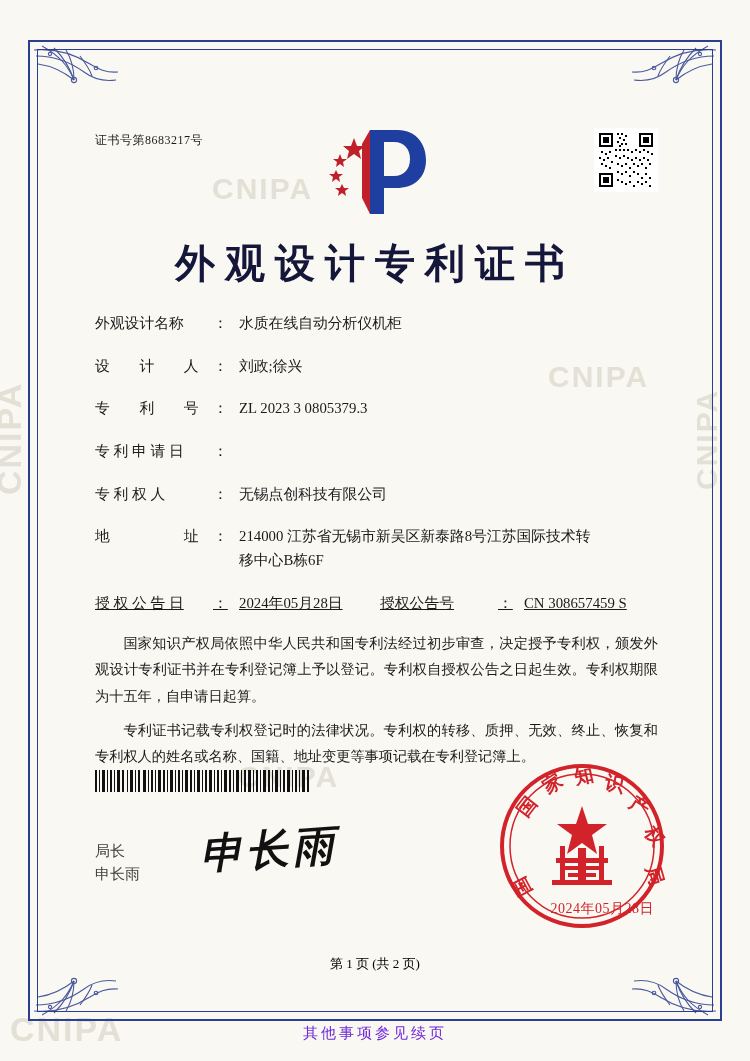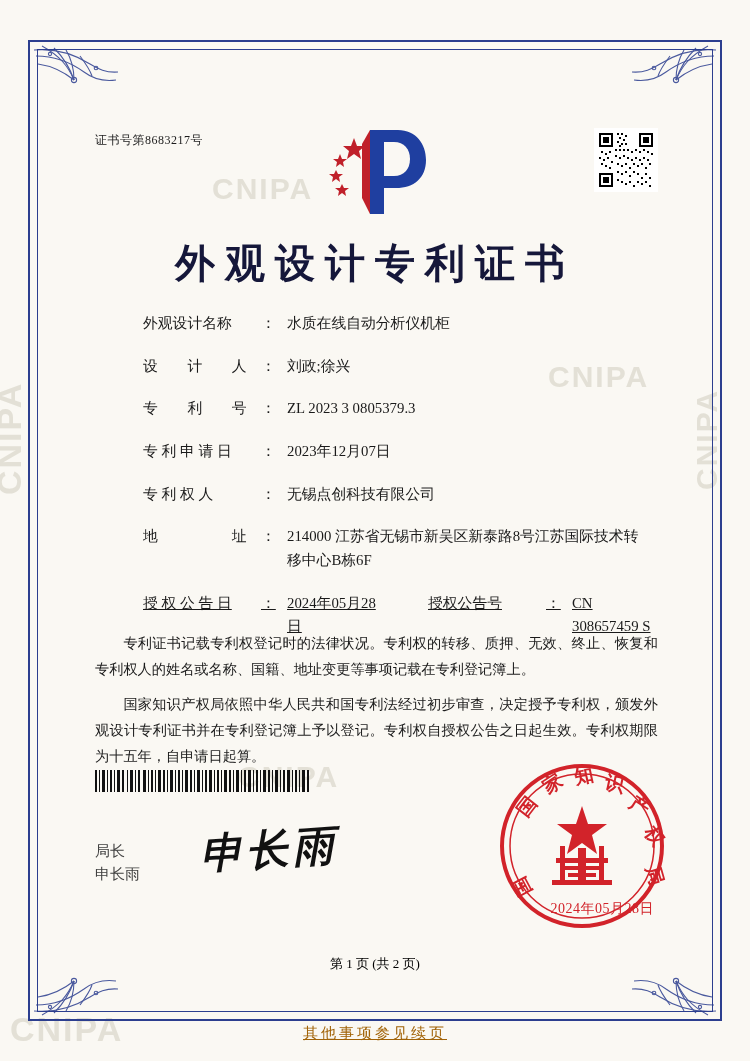--- a/index.html
+++ b/index.html
@@ -128,21 +128,20 @@
     display: flex;
     align-items: flex-start;
     margin-bottom: 19px;
   }
   .f-label {
     width: 118px;
     flex: 0 0 118px;
     display: flex;
     justify-content: space-between;
     letter-spacing: 0;
-    margin-left: 48px;
   }
   .f-label .lab-txt { white-space: pre; }
   .f-colon { width: 10px; flex: 0 0 10px; }
   .f-value { flex: 1 1 auto; margin-left: 16px; }
   .f-value .line2 { display: block; padding-left: 0; }
 
   .row-split { display: flex; margin-bottom: 19px; }
   .row-split .half { display: flex; text-decoration: underline; }
   .row-split .half.left { width: 285px; flex: 0 0 285px; }
   .half .f-label { width: 118px; flex: 0 0 118px; }
@@ -215,24 +214,23 @@
     color: #000000;
   }
 
   .footer-note {
     position: absolute;
     left: 0;
     right: 0;
     bottom: 18px;
     text-align: center;
     font-size: 15px;
-    color: #a16207;
+    color: #6d28d9;
     letter-spacing: 3px;
     z-index: 6;
-    text-decoration: underline;
   }
 </style>
 </head>
 <body>
 
 <div id="page">
 
   <div class="wm big" style="left:-10px; top:495px; transform:rotate(-90deg); transform-origin:left top;">CNIPA</div>
   <div class="wm mid" style="left:212px; top:172px;">CNIPA</div>
   <div class="wm mid" style="left:548px; top:360px;">CNIPA</div>
@@ -428,21 +426,20 @@
           </span>
         <span class="f-colon">：</span>
         <span class="f-value">ZL 2023 3 0805379.3</span>
       </div>
 
       <div class="field-row">
         <span class="f-label">
             <span class="lab-txt">专 利 申 请 日</span>
           </span>
         <span class="f-colon">：</span>
-        <span class="f-value">2023年12月07日</span>
       </div>
 
       <div class="field-row">
         <span class="f-label">
             <span class="lab-txt">专 利 权 人</span>
           </span>
         <span class="f-colon">：</span>
         <span class="f-value">无锡点创科技有限公司</span>
       </div>
 
@@ -470,22 +467,22 @@
               <span class="lab-txt">授权公告号</span>
             </span>
           <span class="f-colon">：</span>
           <span class="f-value">CN 308657459 S</span>
         </div>
       </div>
 
     </div>
 
     <div class="paragraphs">
+      <p>国家知识产权局依照中华人民共和国专利法经过初步审查，决定授予专利权，颁发外观设计专利证书并在专利登记簿上予以登记。专利权自授权公告之日起生效。专利权期限为十五年，自申请日起算。</p>
       <p>专利证书记载专利权登记时的法律状况。专利权的转移、质押、无效、终止、恢复和专利权人的姓名或名称、国籍、地址变更等事项记载在专利登记簿上。</p>
-      <p>国家知识产权局依照中华人民共和国专利法经过初步审查，决定授予专利权，颁发外观设计专利证书并在专利登记簿上予以登记。专利权自授权公告之日起生效。专利权期限为十五年，自申请日起算。</p>
     </div>
 
     <svg class="barcode" viewBox="0 0 215 22" shape-rendering="crispEdges">
       <g fill="#111">
         <rect x="0" y="0" width="2" height="22"></rect>
           <rect x="4" y="0" width="1" height="22"></rect>
         <rect x="7" y="0" width="3" height="22"></rect>
           <rect x="12" y="0" width="1" height="22"></rect>
         <rect x="15" y="0" width="2" height="22"></rect>
           <rect x="19" y="0" width="1" height="22"></rect>

